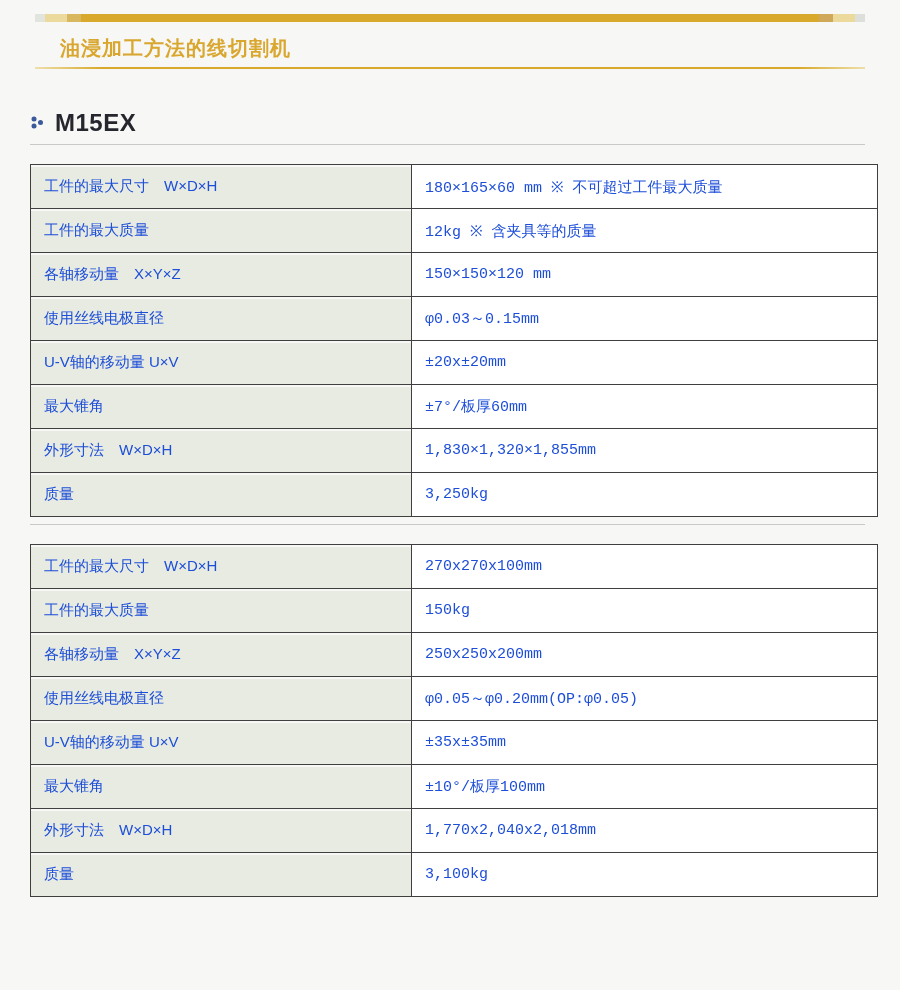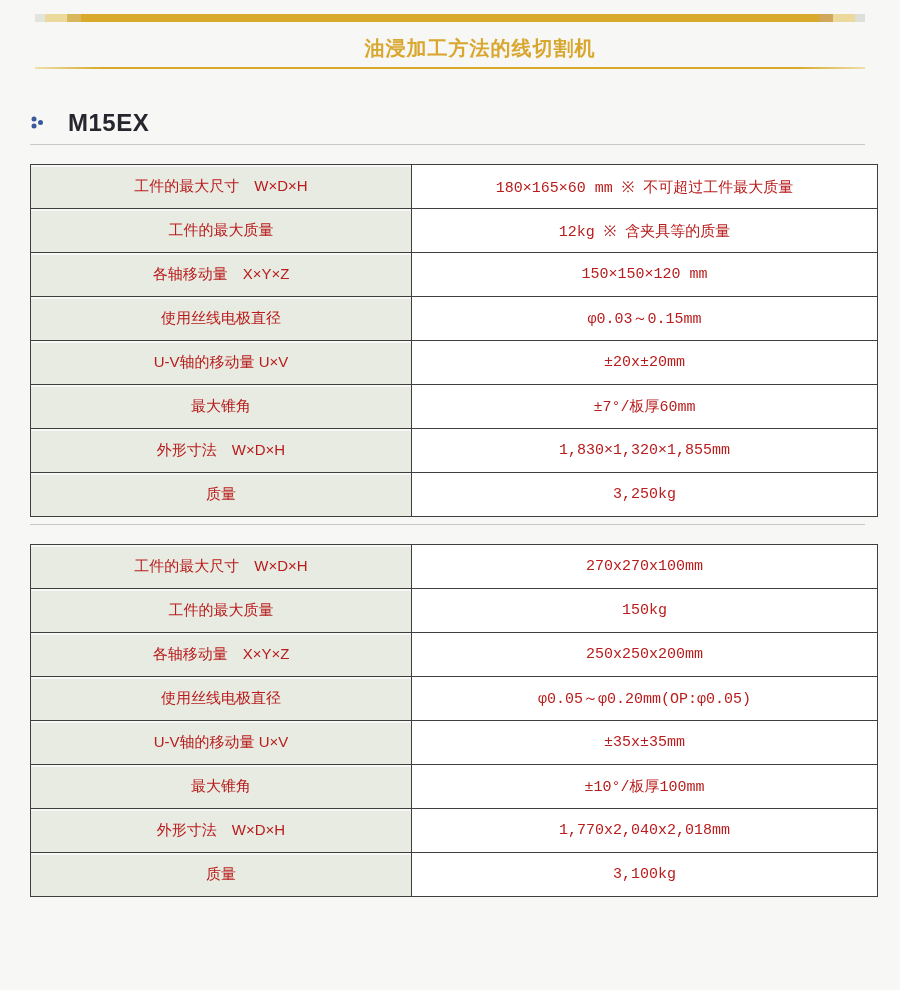--- a/index.html
+++ b/index.html
@@ -2,21 +2,21 @@
 <html><head>
 <meta charset="utf-8">
 <style>
   * { box-sizing: border-box; }
   html, body {
     margin: 0; padding: 0;
     width: 900px; height: 990px;
     background: #f7f7f5;
     font-family: "Liberation Sans", "DejaVu Sans", sans-serif;
   }
-  .page { width: 900px; height: 990px; overflow: hidden; text-align: center; }
+  .page { width: 900px; height: 990px; overflow: hidden; }
 
   
   .top-bar { display: flex; height: 8px; margin: 14px 35px 0 35px; }
   .top-bar .seg { height: 8px; }
   .seg-l1 { width: 10px; background: #e2e5dd; }
   .seg-l2 { width: 22px; background: #ecd99c; }
   .seg-l3 { width: 14px; background: #d8b75f; }
   .seg-main { flex: 1; background: #d9a92b; }
   .seg-r1 { width: 14px; background: #cfa85a; }
   .seg-r2 { width: 22px; background: #ecd99c; }
@@ -28,37 +28,37 @@
     color: #d9a62e; letter-spacing: 1px;
   }
   .gold-rule {
     height: 2px; margin: 5px 35px 0 35px;
     background: linear-gradient(to right, #eedfab 0%, #d9a92b 8%, #d9a92b 92%, #eedfab 100%);
   }
 
   .section { margin-top: 0; }
   .section-heading {
     display: flex; align-items: center;
-    margin: 40px 0 0 30px; gap: 24px; height: 28px;
+    margin: 40px 0 0 30px; gap: 11px; height: 28px;
   }
   .dots-icon { width: 14px; height: 14px; flex: 0 0 auto; }
   .heading-text {
     font-size: 24px; font-weight: bold;
     color: #26262e; letter-spacing: 0.5px;
   }
   .heading-rule { height: 1px; background: #c9c9c9; margin: 7px 35px 0 30px; }
 
   table.spec-table {
     border-collapse: collapse;
     width: 848px; margin: 19px 0 0 30px;
     table-layout: fixed;
   }
   table.spec-table td {
     border: 1px solid #3f3f3f;
-    font-size: 15px; color: #b91c1c;
+    font-size: 15px; color: #1d4ed8;
     padding: 0 13px; height: 44px;
     vertical-align: middle;
   }
   td.label-cell {
     width: 381px;
     background: #e7ebe2;
     box-shadow: inset 0 2px 0 rgba(255,255,255,0.65);
   }
   td.value-cell { background: #ffffff; font-family: Liberation Mono, monospace; }
 </style>

